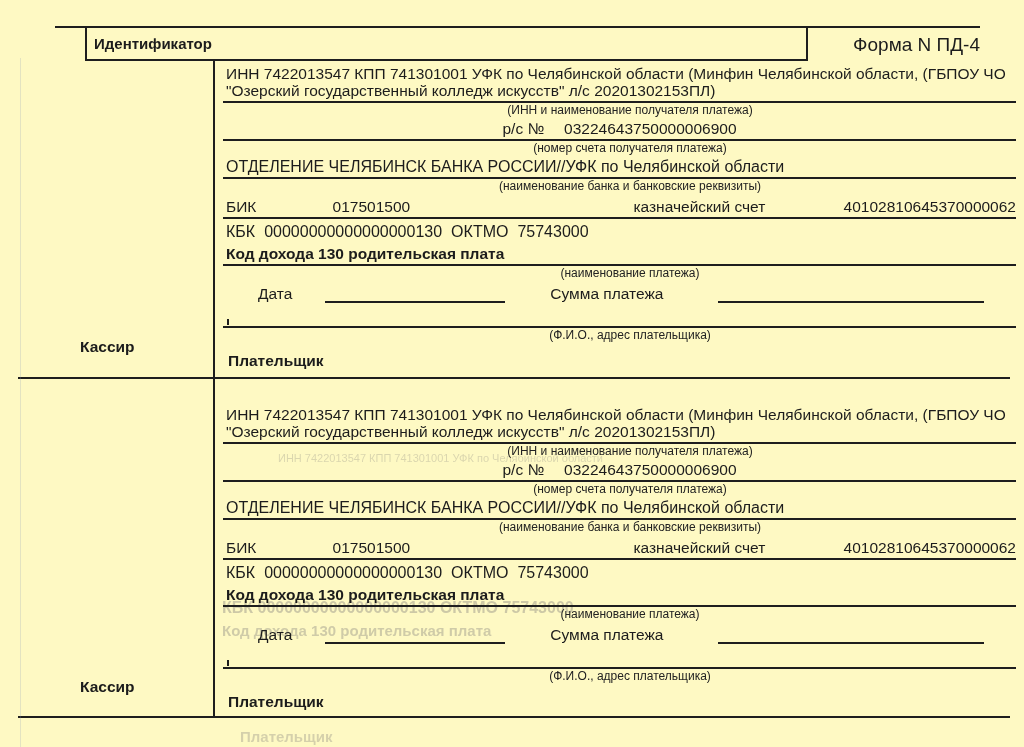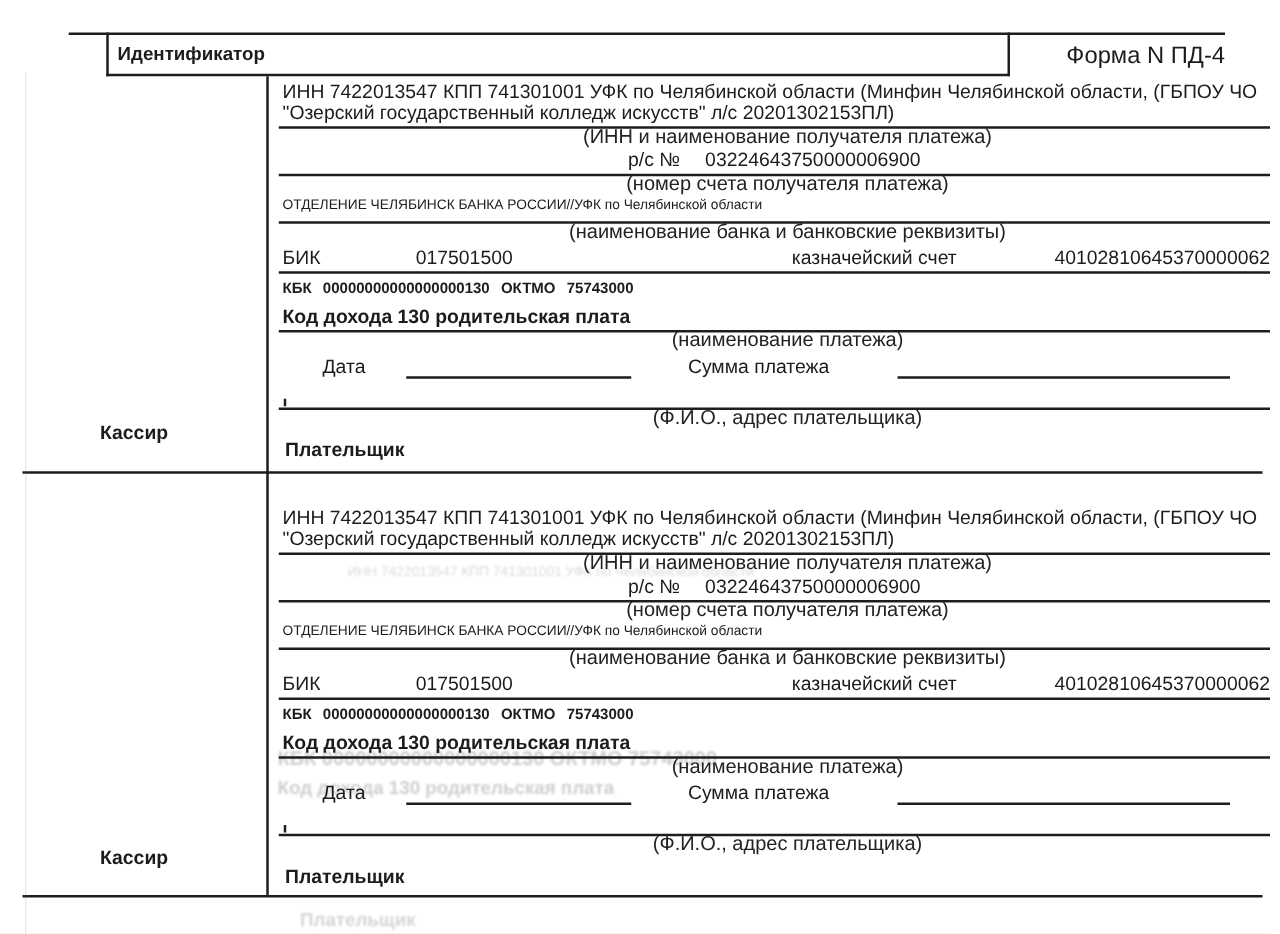--- a/index.html
+++ b/index.html
@@ -1,44 +1,44 @@
 <!DOCTYPE html>
 <html><head>
 <meta charset="utf-8">
 <style>
   html,body{margin:0;padding:0;background:#e8e7e2;}
   .page{
     position:relative;width:1024px;height:747px;overflow:hidden;
-    background:#ffffff;
+    background:#fef9c3;
     font-family:"Liberation Sans",sans-serif;color:#1c1c1c;
   }
   .hline{position:absolute;height:2px;background:#1e1e1e;}
   .vline{position:absolute;width:2px;background:#1e1e1e;}
   .foldline{position:absolute;left:20px;top:58px;width:1px;height:689px;background:rgba(130,150,185,.22);}
 
   .idbox{position:absolute;left:85px;top:26px;width:723px;height:35px;
     border-left:2px solid #1e1e1e;border-right:2px solid #1e1e1e;border-bottom:2px solid #1e1e1e;box-sizing:border-box;}
   .idbox .lbl{display:block;padding:9px 0 0 7px;font-weight:bold;font-size:15px;}
   .form-code{position:absolute;right:44px;top:34px;font-size:19px;}
 
   .sec-title{position:absolute;left:15px;width:198px;text-align:center;font-weight:bold;font-size:17px;letter-spacing:.5px;}
   .cashier{position:absolute;left:80px;font-weight:bold;font-size:15.5px;}
 
   .half{position:absolute;left:223px;width:793px;}
   .half .row{box-sizing:border-box;}
   .r-recipient{font-size:15.5px;line-height:17px;padding:1px 0 2px 3px;border-bottom:2px solid #1e1e1e;height:39px;}
-  .r-cap{height:15px;text-align:center;font-size:16px;line-height:14px;color:#222;padding-left:21px;}
+  .r-cap{height:15px;text-align:center;font-size:12px;line-height:14px;color:#222;padding-left:21px;}
   .r-account{height:23px;text-align:center;font-size:15.5px;padding-top:2px;border-bottom:2px solid #1e1e1e;}
   .r-account .num{margin-left:20px;}
-  .r-bank{height:23px;font-size:11px;padding:2px 0 2px 3px;border-bottom:2px solid #1e1e1e;}
+  .r-bank{height:23px;font-size:16px;padding:2px 0 2px 3px;border-bottom:2px solid #1e1e1e;}
   .r-bik{height:25px;font-size:15.5px;padding:4px 0 0 3px;border-bottom:2px solid #1e1e1e;display:flex;justify-content:space-between;}
   .r-bik .bikval{margin-left:11px;}
   .r-bik .treas{margin-left:158px;}
   .r-bik .treasval{margin-left:13px;}
-  .r-kbk{height:24px;font-weight:bold;font-size:12px;padding:4px 0 0 3px;display:flex;}
+  .r-kbk{height:24px;font-weight:normal;font-size:16px;padding:4px 0 0 3px;display:flex;}
   .r-kbk span{margin-right:9px;}
   .r-income{height:23px;font-weight:bold;font-size:15.5px;padding:2px 0 0 3px;border-bottom:2px solid #1e1e1e;}
   .r-datesum{height:22px;font-size:15.5px;display:flex;align-items:flex-end;}
   .r-datesum .dlbl{margin-left:35px;}
   .blank{border-bottom:2px solid #1e1e1e;height:16px;display:inline-block;}
   .b1{margin-left:33px;width:180px;}
   .slbl{margin-left:45px;}
   .b2{margin-left:55px;width:266px;}
   .r-fio{margin-top:13px;border-bottom:2px solid #1e1e1e;height:12px;position:relative;}
   .tick{position:absolute;left:4px;bottom:1px;width:2px;height:6px;background:#1e1e1e;}

